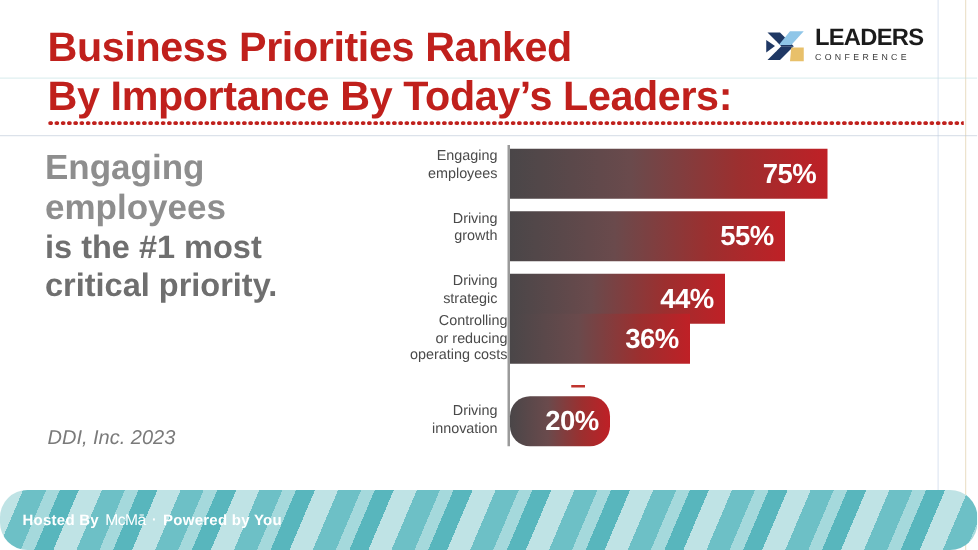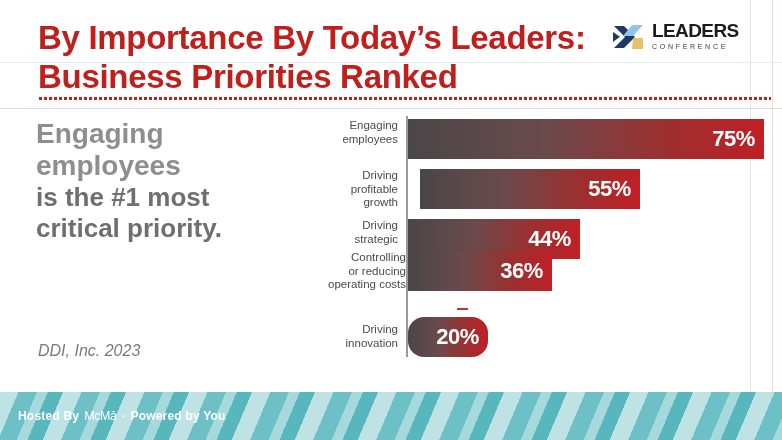--- a/index.html
+++ b/index.html
@@ -206,20 +206,21 @@
     height: 48px;
     overflow: hidden;
     background: #9ed5d8;
     background-image: repeating-linear-gradient(
       113deg,
       #bfe3e5 0px, #bfe3e5 17px,
       #6dc0c6 17px, #6dc0c6 34px,
       #a5d9dc 34px, #a5d9dc 44px,
       #58b6bd 44px, #58b6bd 58px
     );
+    border-radius: 22px;
   }
   #footer-text {
     position: absolute;
     left: 18px;
     top: 50%;
     transform: translateY(-50%);
     font-family: "Liberation Sans", sans-serif;
     font-weight: bold;
     font-size: 12px;
     color: #ffffff;
@@ -242,22 +243,22 @@
 <body>
 
 <div id="slide">
 
   <div class="guide-v" style="left:750px;"></div>
   <div class="guide-v tan" style="left:772px;"></div>
   <div class="guide-h" style="top:62px; background:#bfe0e2;"></div>
   <div class="guide-h" style="top:108px; background:#b9c5d6;"></div>
 
   <div id="title-block">
+    <div class="title-line">Business Priorities Ranked</div>
     <div class="title-line">By Importance By Today’s Leaders:</div>
-    <div class="title-line">Business Priorities Ranked</div>
   </div>
   <div id="title-underline"></div>
 
   <div id="logo">
     <svg id="logo-mark" viewBox="0 0 34 28">
       <polygon points="2,3 12,3 23,14 13,14" fill="#1f3864"></polygon>
       <polygon points="2,25 12,25 23,14 13,14" fill="#1f3864"></polygon>
       <polygon points="20,2 31,2 21,13 11,13" fill="#8fc6e8"></polygon>
       <polygon points="21,15 31,15 31,26 20,26" fill="#e8c06a"></polygon>
       <polygon points="0,10 9,10 9,18 0,18" fill="#ffffff"></polygon>
@@ -279,32 +280,31 @@
   <div id="source-note">DDI, Inc. 2023</div>
 
   <div id="chart">
     <div id="chart-axis"></div>
 
     <div class="bar-row" style="top:3px;">
       <div class="bar-label">
         <div>Engaging</div>
         <div>employees</div>
       </div>
-      <div class="bar" style="width:356px;">
+      <div class="bar" style="width:254px;">
         <span class="bar-value">75%</span>
       </div>
     </div>
 
     <div class="bar-row" style="top:53px;">
       <div class="bar-label">
         <div>Driving</div>
-        <div>profitable</div>
         <div>growth</div>
       </div>
-      <div class="bar" style="width:220px;margin-left:12px;">
+      <div class="bar" style="width:220px;">
         <span class="bar-value">55%</span>
       </div>
     </div>
 
     <div class="bar-row" style="top:103px;">
       <div class="bar-label">
         <div>Driving</div>
         <div>strategic</div>
       </div>
       <div class="bar" style="width:172px;">

